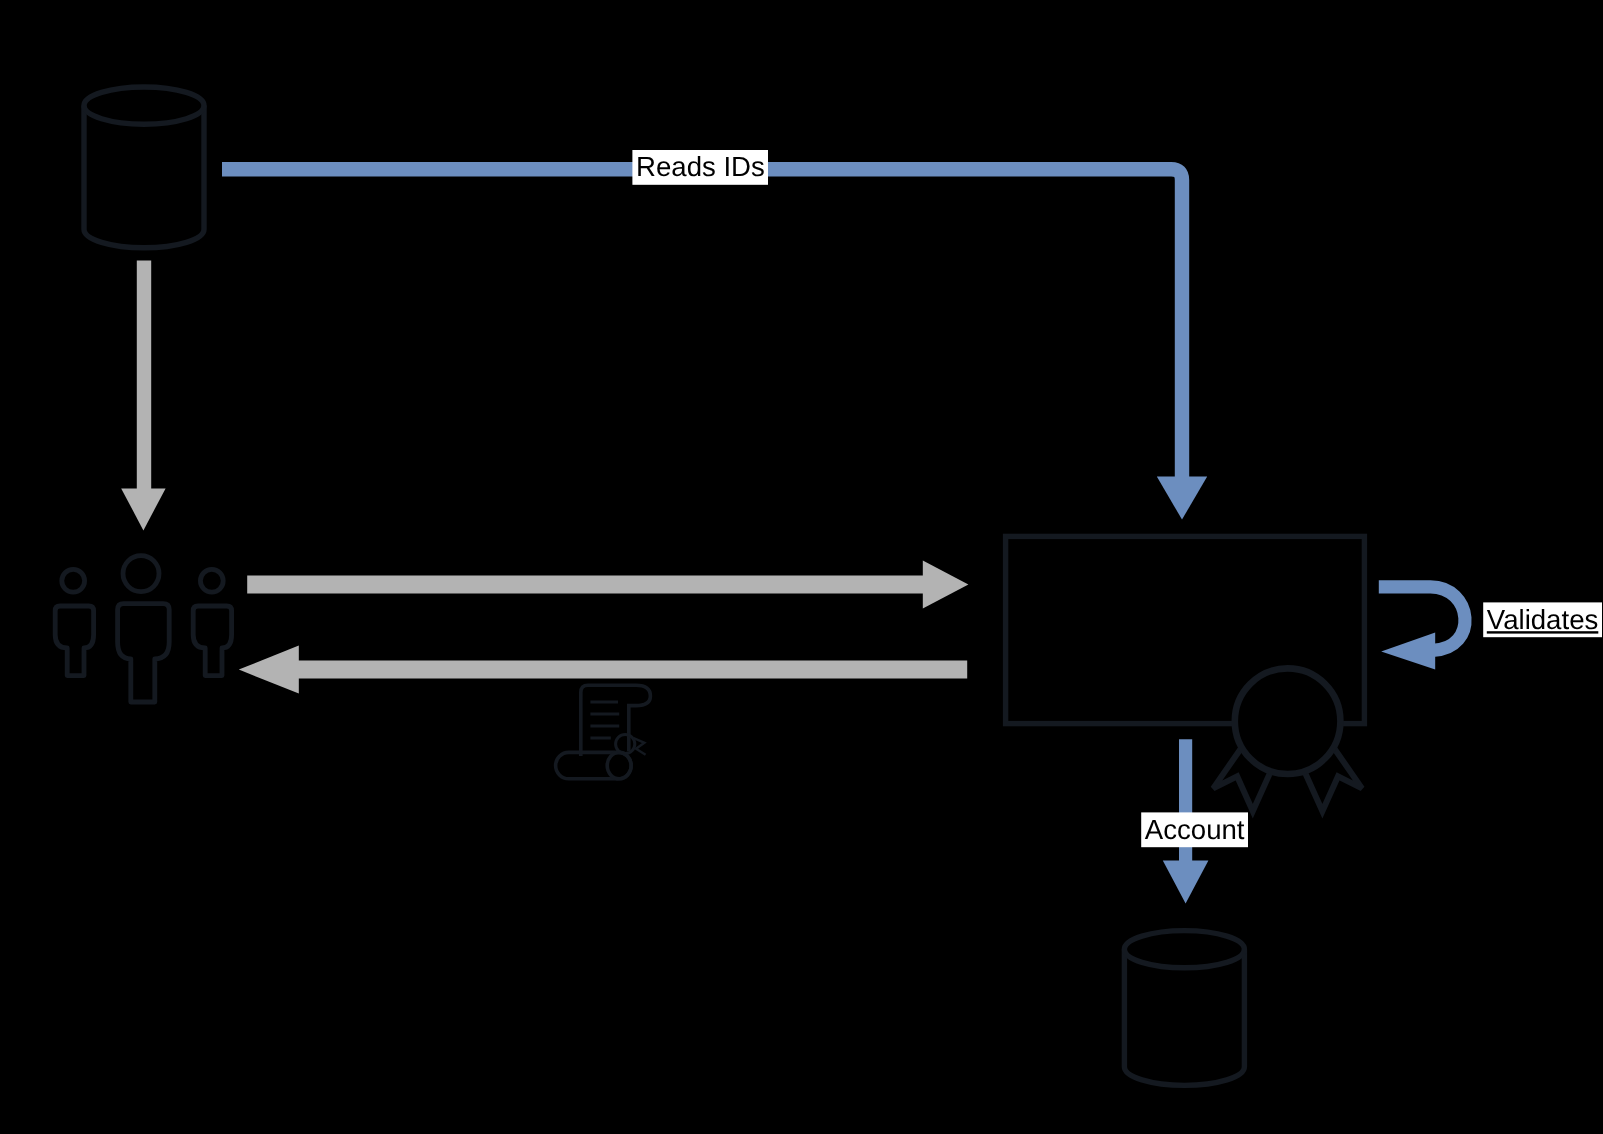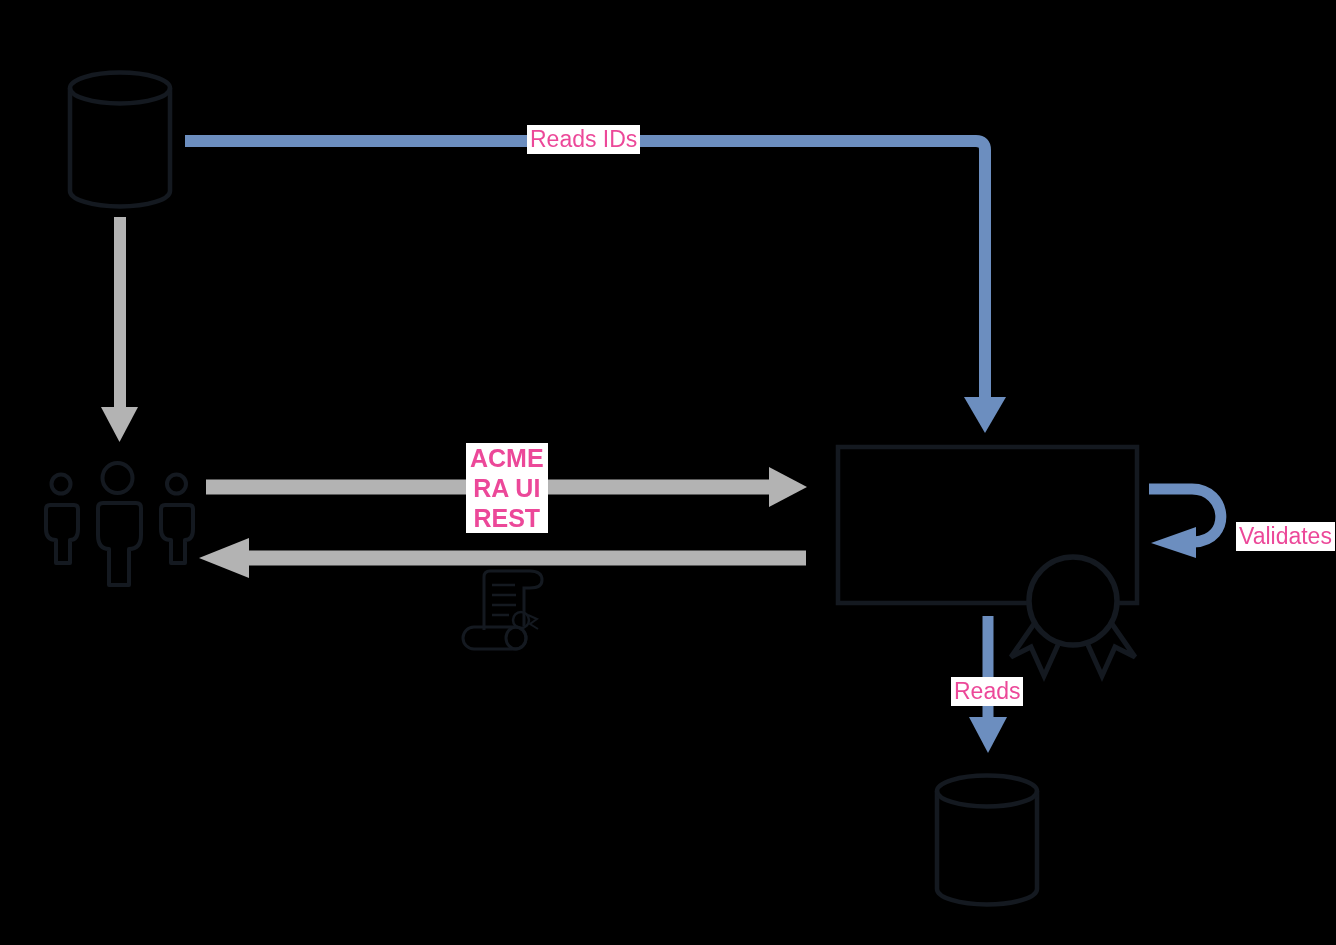--- a/index.html
+++ b/index.html
@@ -7,21 +7,21 @@
     position:relative;
     width:1336px; height:945px;
     background:#000000;
     overflow:hidden;
     font-family:"Liberation Sans", sans-serif;
   }
   .stage svg { position:absolute; left:0; top:0; }
   .chip {
     position:absolute;
     background:#ffffff;
-    color:#ec4899;
+    color:#000000;
     font-size:23px;
     line-height:29px;
     padding:0 3px;
     white-space:nowrap;
   }
   .chip.multiline {
     font-weight:bold;
     font-size:25px;
     line-height:30px;
     text-align:center;
@@ -104,23 +104,18 @@
 
     <g stroke="#141920" stroke-width="4.5" fill="none">
       <path d="M937,791 L937,889 A50,15.5 0 0 0 1037,889 L1037,791"></path>
       <ellipse cx="987" cy="791" rx="50" ry="15.5"></ellipse>
     </g>
   </svg>
 
   <div class="chip" style="left:527px; top:125px;">Reads IDs</div>
 
 
-  <div class="chip multiline" style="left:466px; top:443px;">
-    <div>ACME</div>
-    <div>RA UI</div>
-    <div>REST</div>
-  </div>
 
-  <div class="chip" style="left:1236px; top:522px;">Validates</div>
+  <div class="chip" style="left:1236px; top:502px;text-decoration:underline;">Validates</div>
 
-  <div class="chip" style="left:951px; top:677px;">Reads</div>
+  <div class="chip" style="left:951px; top:677px;">Account</div>
 
 </div>
 
 </body></html>

